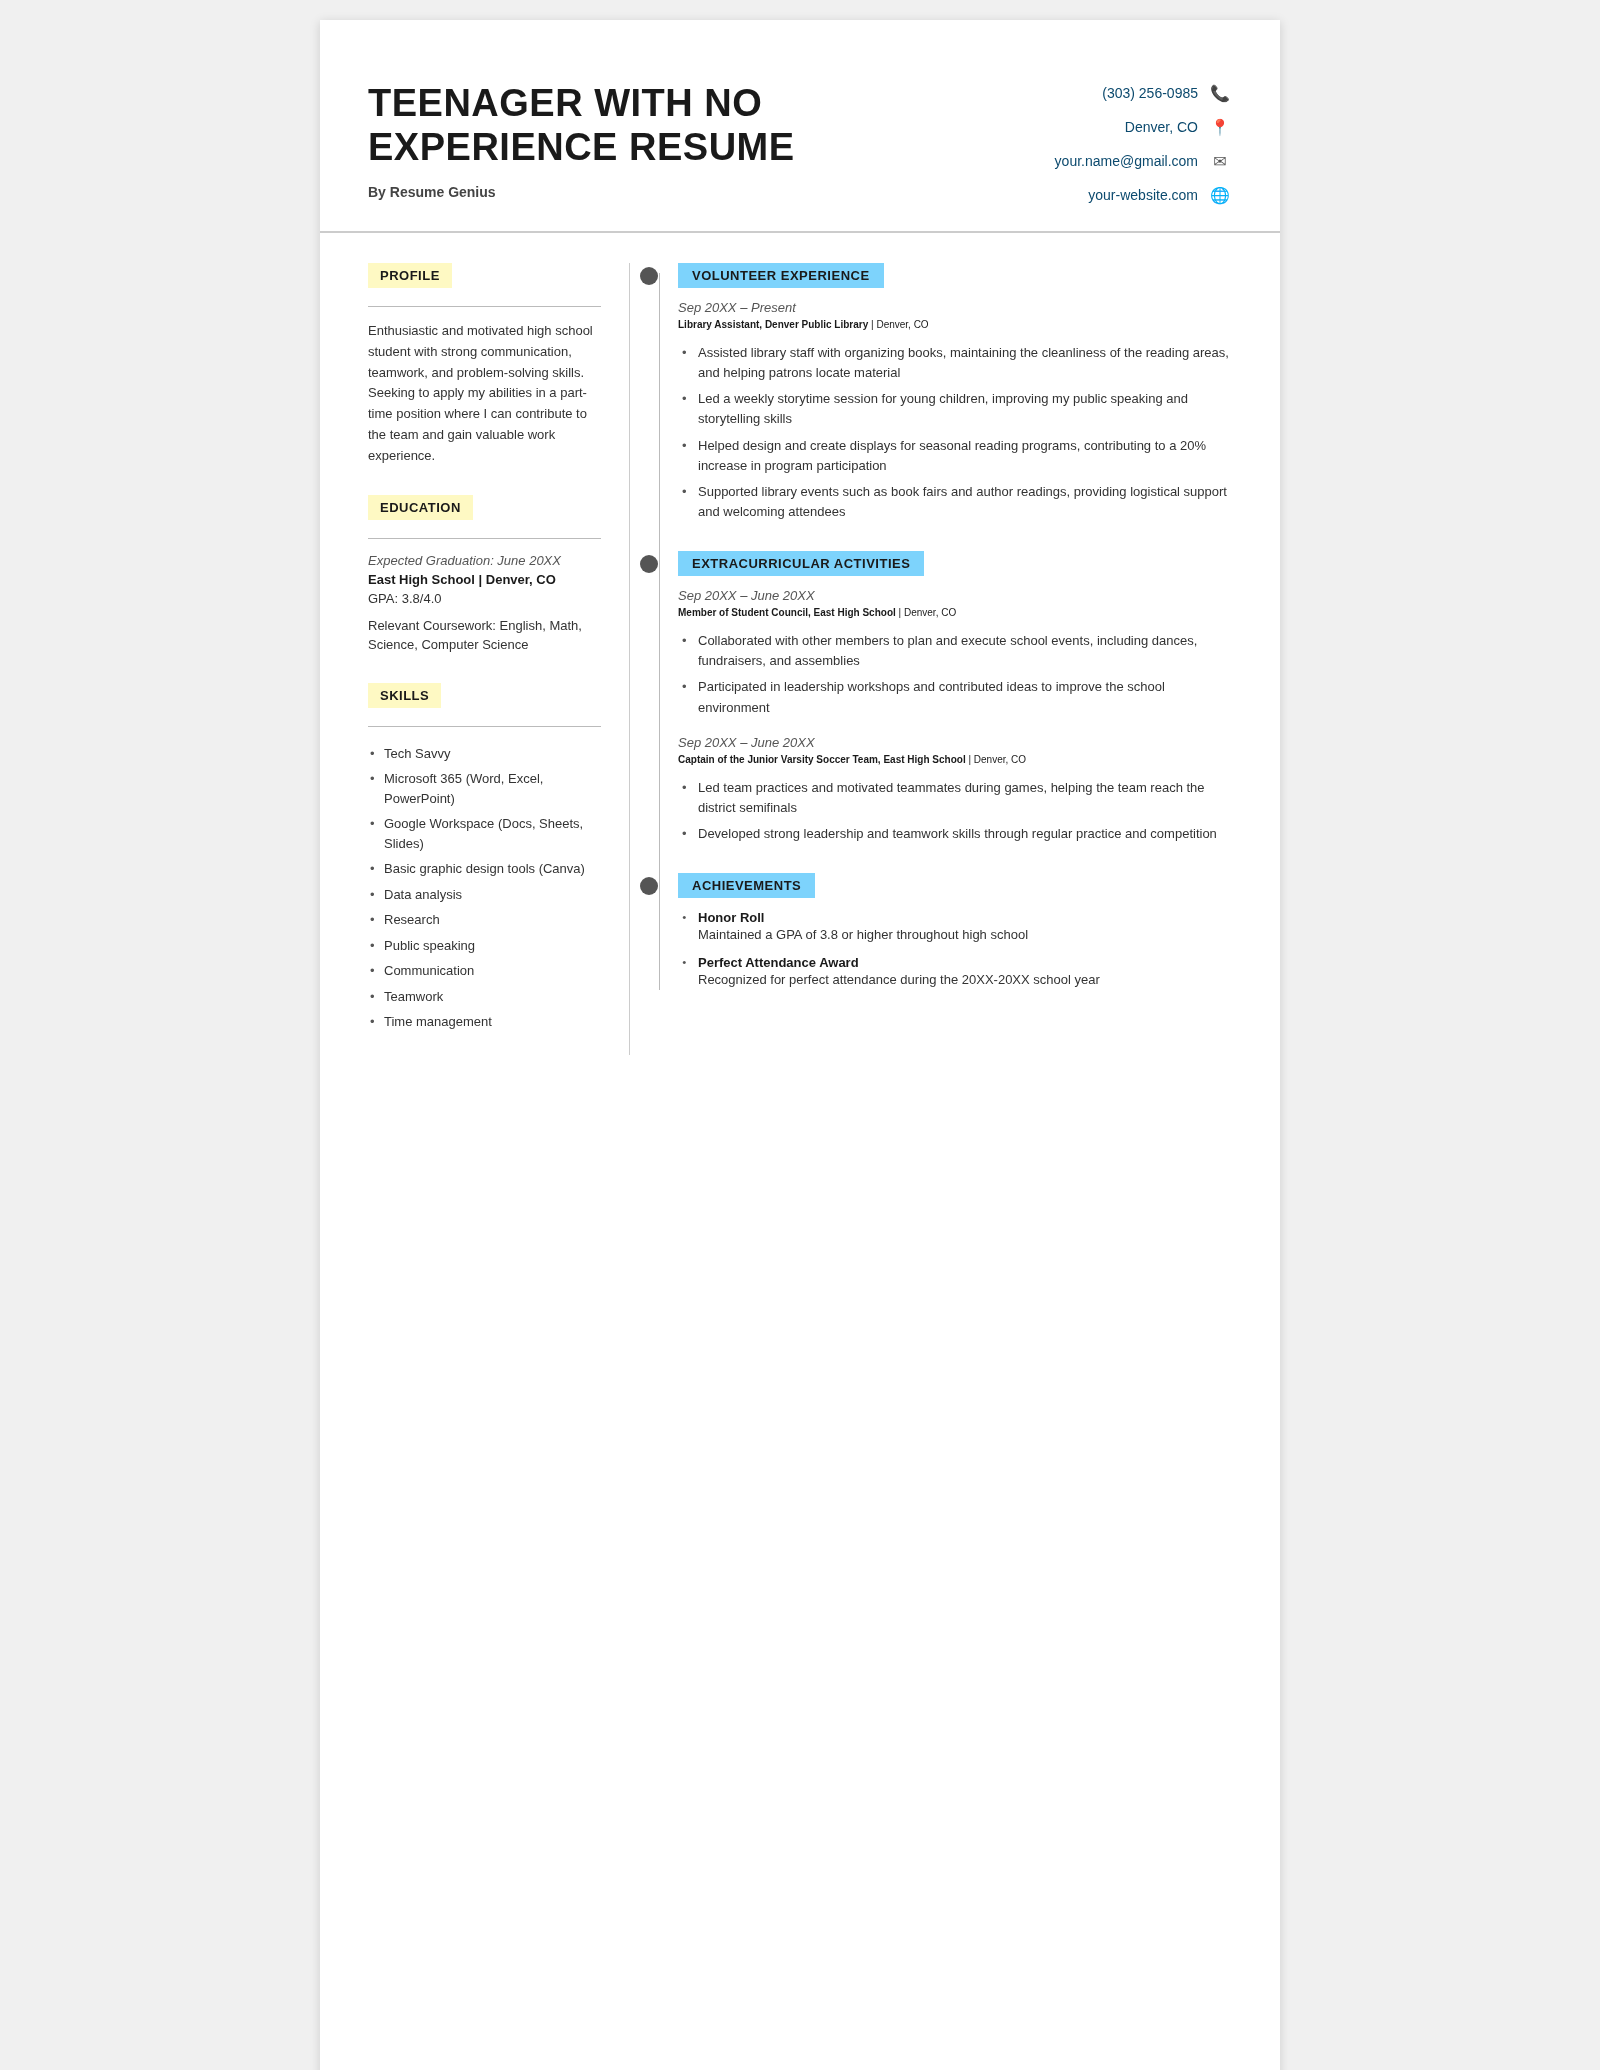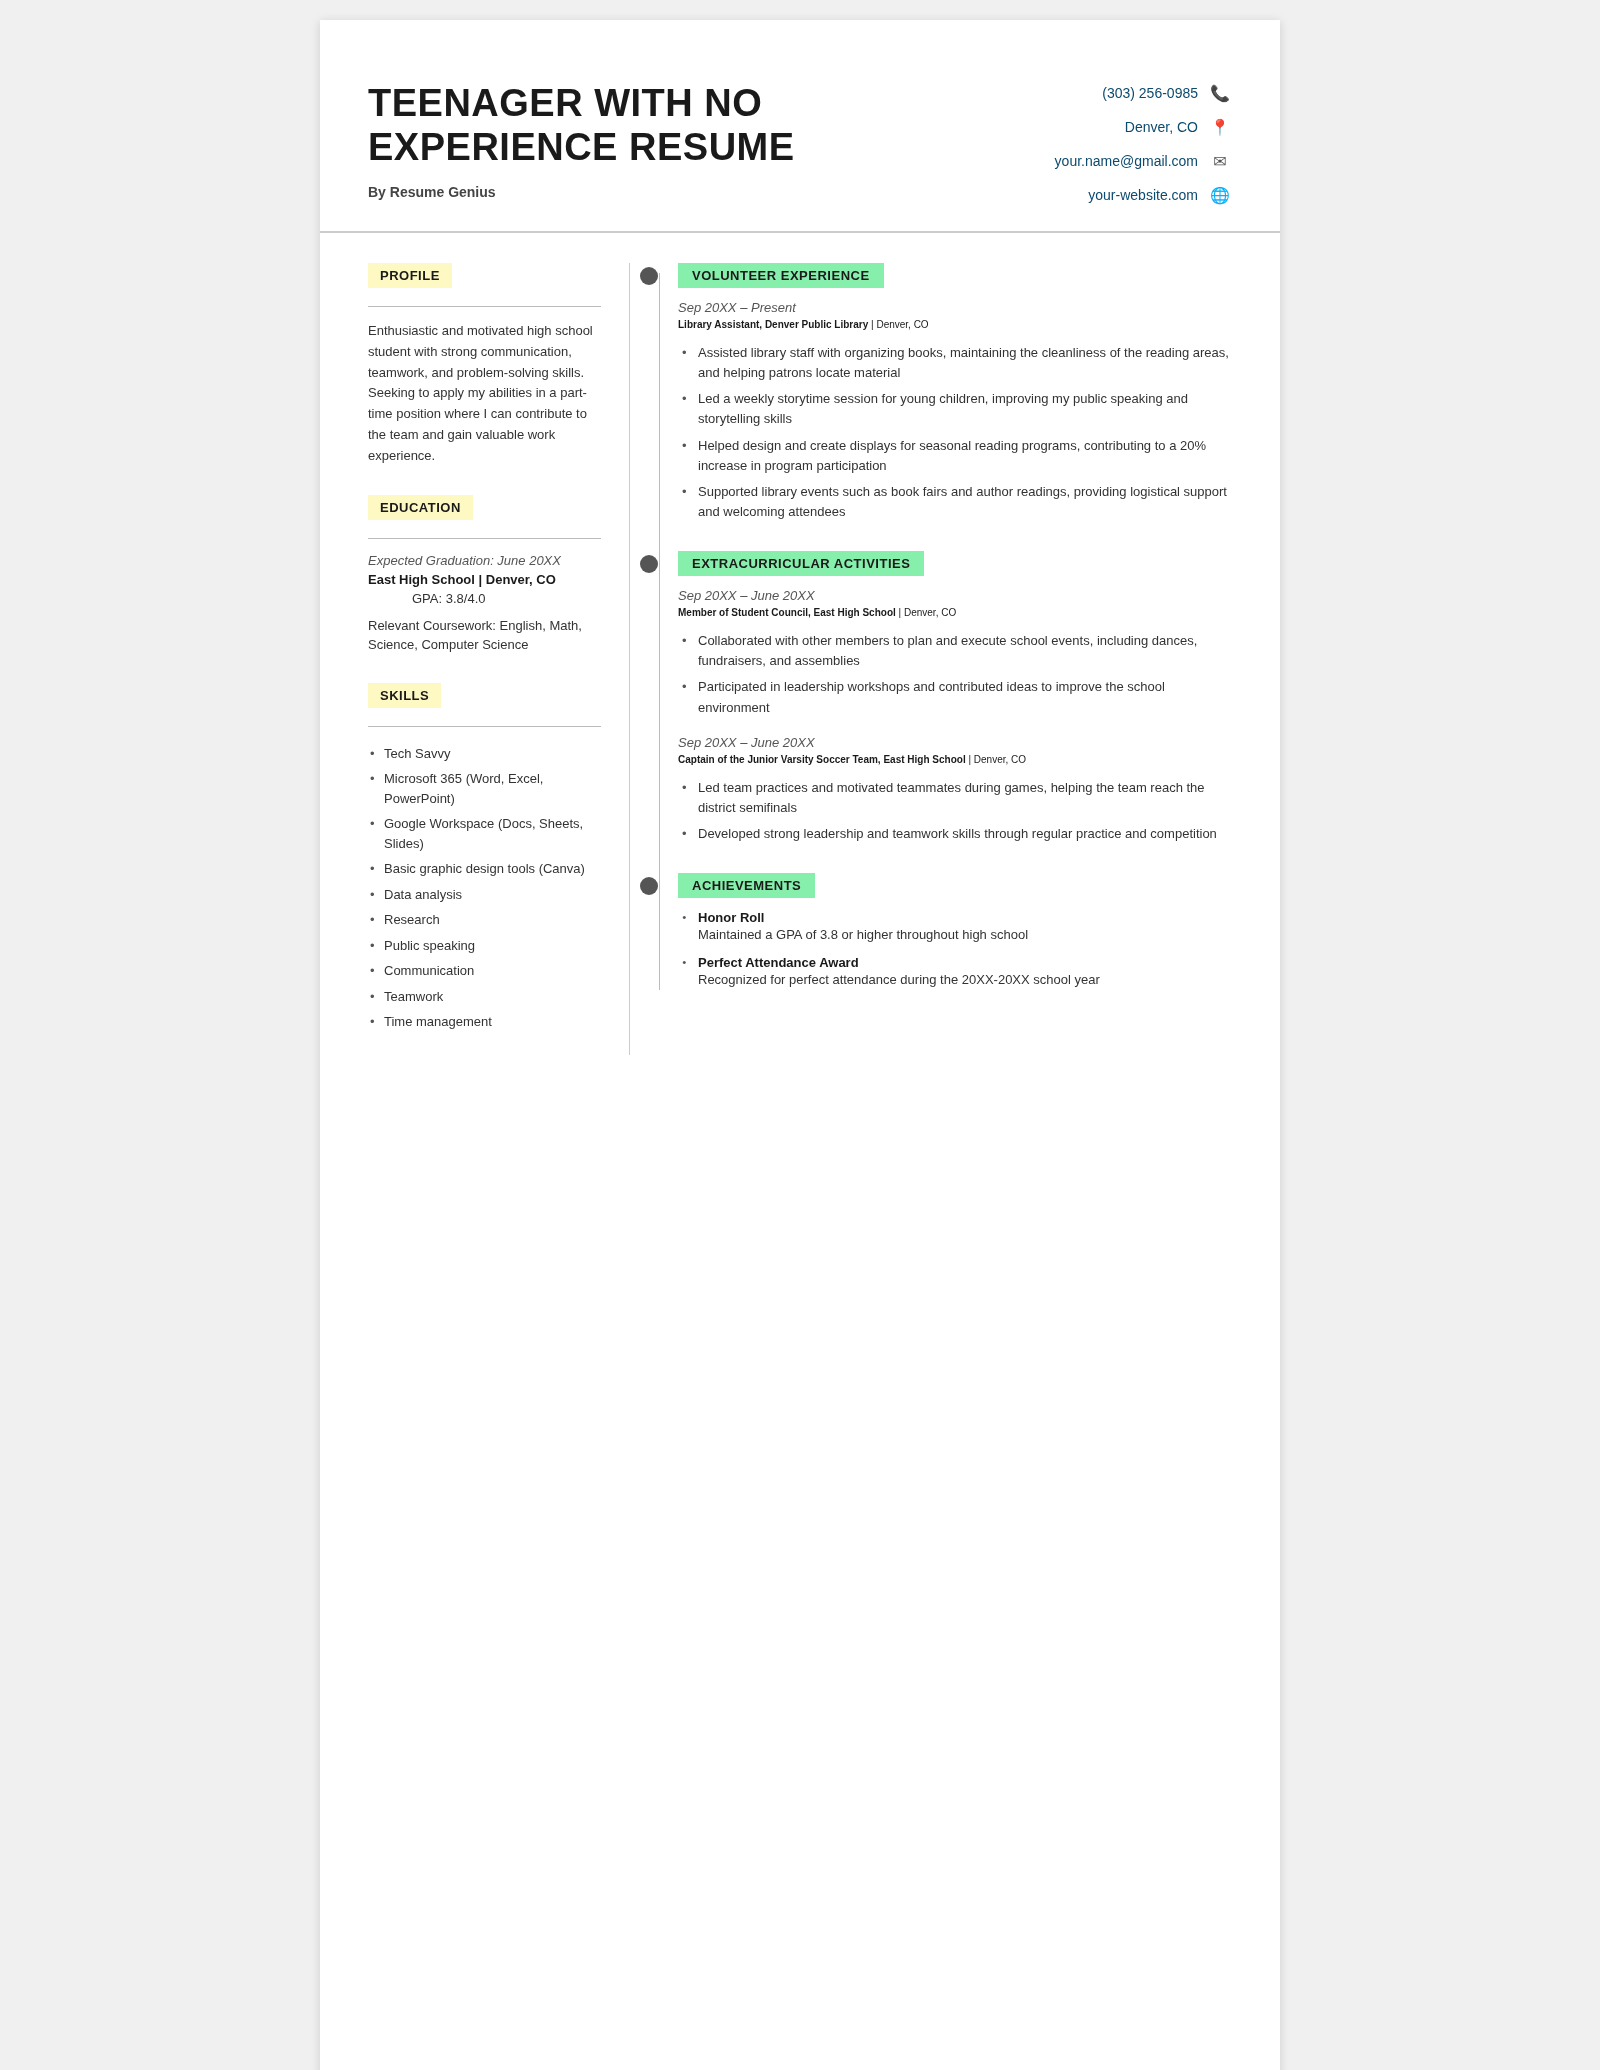--- a/index.html
+++ b/index.html
@@ -133,21 +133,20 @@
       font-size: 13px;
       font-weight: bold;
       color: #1a1a1a;
       margin-bottom: 4px;
     }
     .edu-gpa {
       font-family: Arial, Helvetica, sans-serif;
       font-size: 13px;
       color: #333;
       margin-bottom: 10px;
-      margin-left: 44px;
     }
     .edu-coursework {
       font-family: Arial, Helvetica, sans-serif;
       font-size: 13px;
       color: #333;
       line-height: 1.5;
     }
     .edu-coursework span { font-weight: normal; }
     
     .skills-section { margin-bottom: 20px; }
@@ -185,21 +184,21 @@
       height: 18px;
       background: #555;
       border-radius: 50%;
       position: absolute;
       left: -38px;
       top: 50%;
       transform: translateY(-50%);
     }
     .right-section-header {
       display: inline-block;
-      background: #86efac;
+      background: #7dd3fc;
       padding: 5px 14px;
       font-family: Arial, Helvetica, sans-serif;
       font-size: 13px;
       font-weight: bold;
       color: #1a1a1a;
       letter-spacing: 0.5px;
     }
     .entry-date {
       font-family: Arial, Helvetica, sans-serif;
       font-size: 13px;

